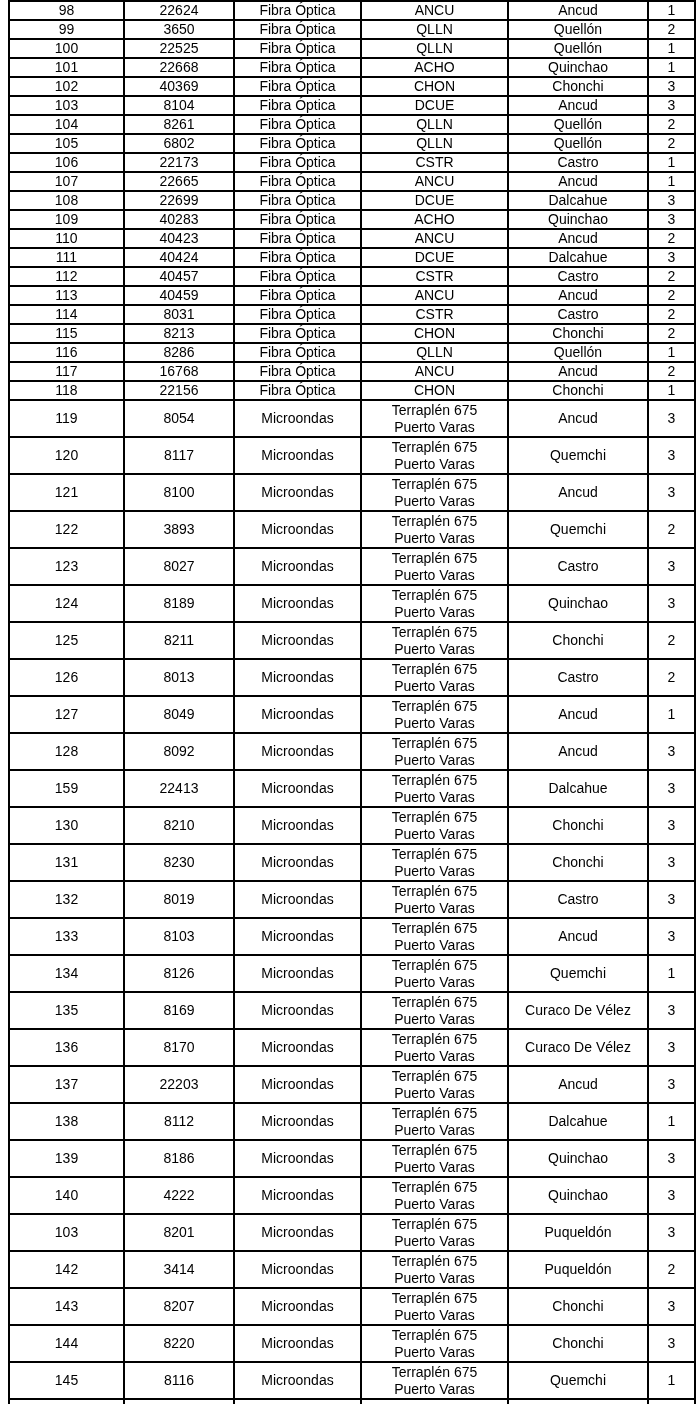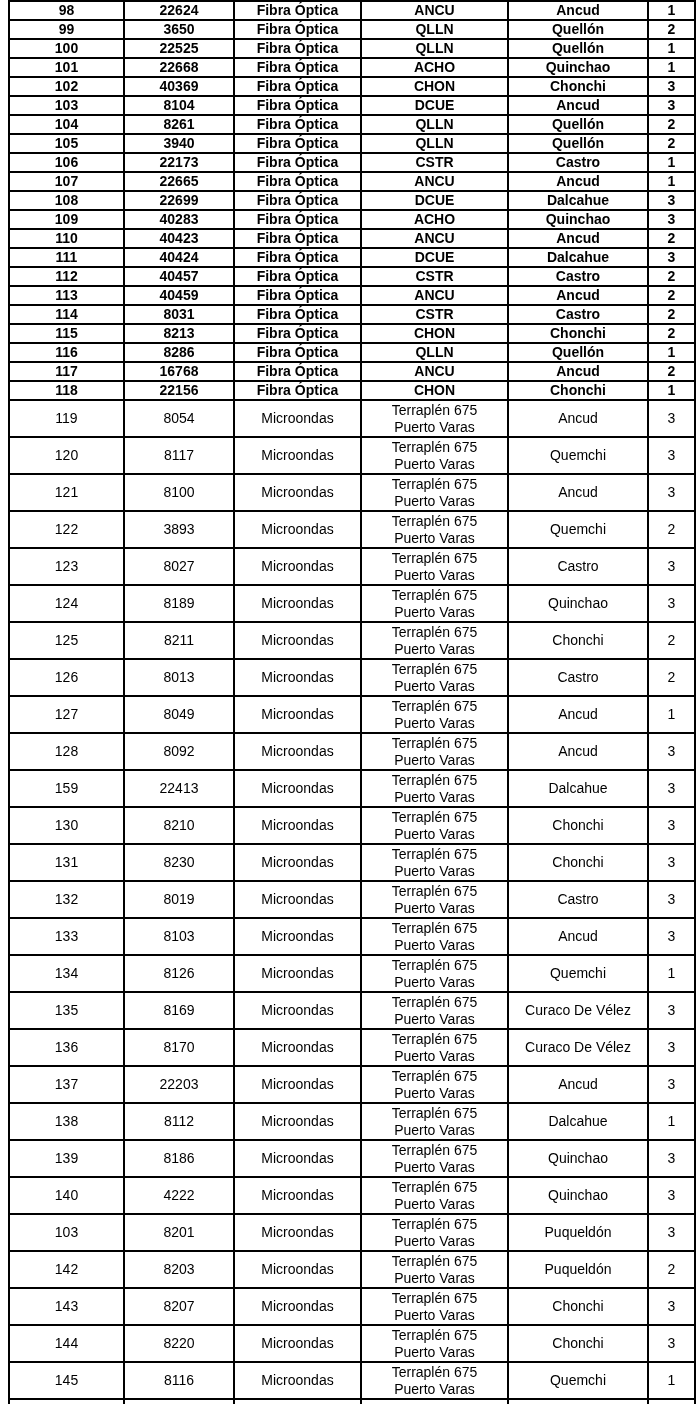--- a/index.html
+++ b/index.html
@@ -28,21 +28,21 @@
   }
   table.grid td {
     border: 2px solid #000000;
     text-align: center;
     vertical-align: middle;
     font-size: 14px;
     line-height: 1.15;
     padding: 0 2px;
     overflow: hidden;
   }
-  tr.row-single { height: 19px; font-weight: bold; }
+  tr.row-single { height: 19px; }
   tr.row-double { height: 37px; }
   td.station-cell { white-space: pre-line; }
   td.valign-top { vertical-align: top; }
   col.c-num     { width: 115px; }
   col.c-id      { width: 110px; }
   col.c-type    { width: 127px; }
   col.c-station { width: 147px; }
   col.c-commune { width: 140px; }
   col.c-count   { width: 47px; }
 </style>
@@ -111,21 +111,21 @@
         <tr class="row-single">
     <td>104</td>
     <td>8261</td>
     <td>Fibra Óptica</td>
     <td class="station-cell">QLLN</td>
     <td>Quellón</td>
     <td>2</td>
   </tr>
         <tr class="row-single">
     <td>105</td>
-    <td>3940</td>
+    <td>6802</td>
     <td>Fibra Óptica</td>
     <td class="station-cell">QLLN</td>
     <td>Quellón</td>
     <td>2</td>
   </tr>
         <tr class="row-single">
     <td>106</td>
     <td>22173</td>
     <td>Fibra Óptica</td>
     <td class="station-cell">CSTR</td>
@@ -430,21 +430,21 @@
     <td>103</td>
     <td>8201</td>
     <td>Microondas</td>
     <td class="station-cell">Terraplén 675
 Puerto Varas</td>
     <td>Puqueldón</td>
     <td>3</td>
   </tr>
         <tr class="row-double">
     <td>142</td>
-    <td>8203</td>
+    <td>3414</td>
     <td>Microondas</td>
     <td class="station-cell">Terraplén 675
 Puerto Varas</td>
     <td>Puqueldón</td>
     <td>2</td>
   </tr>
         <tr class="row-double">
     <td>143</td>
     <td>8207</td>
     <td>Microondas</td>

